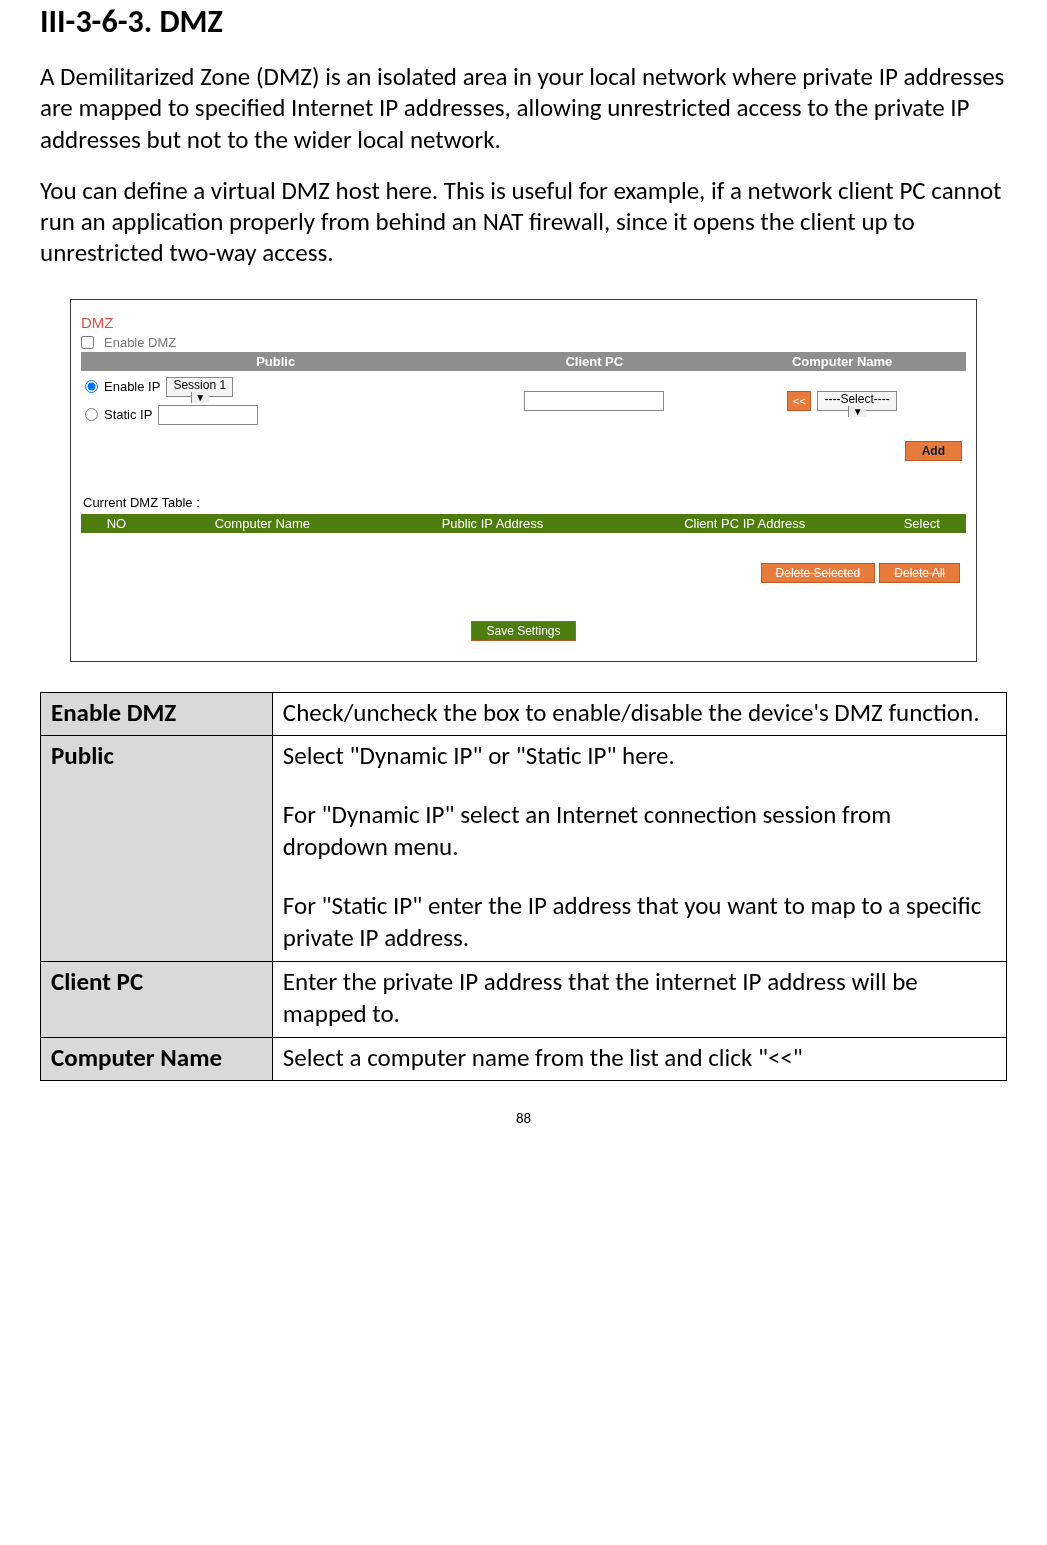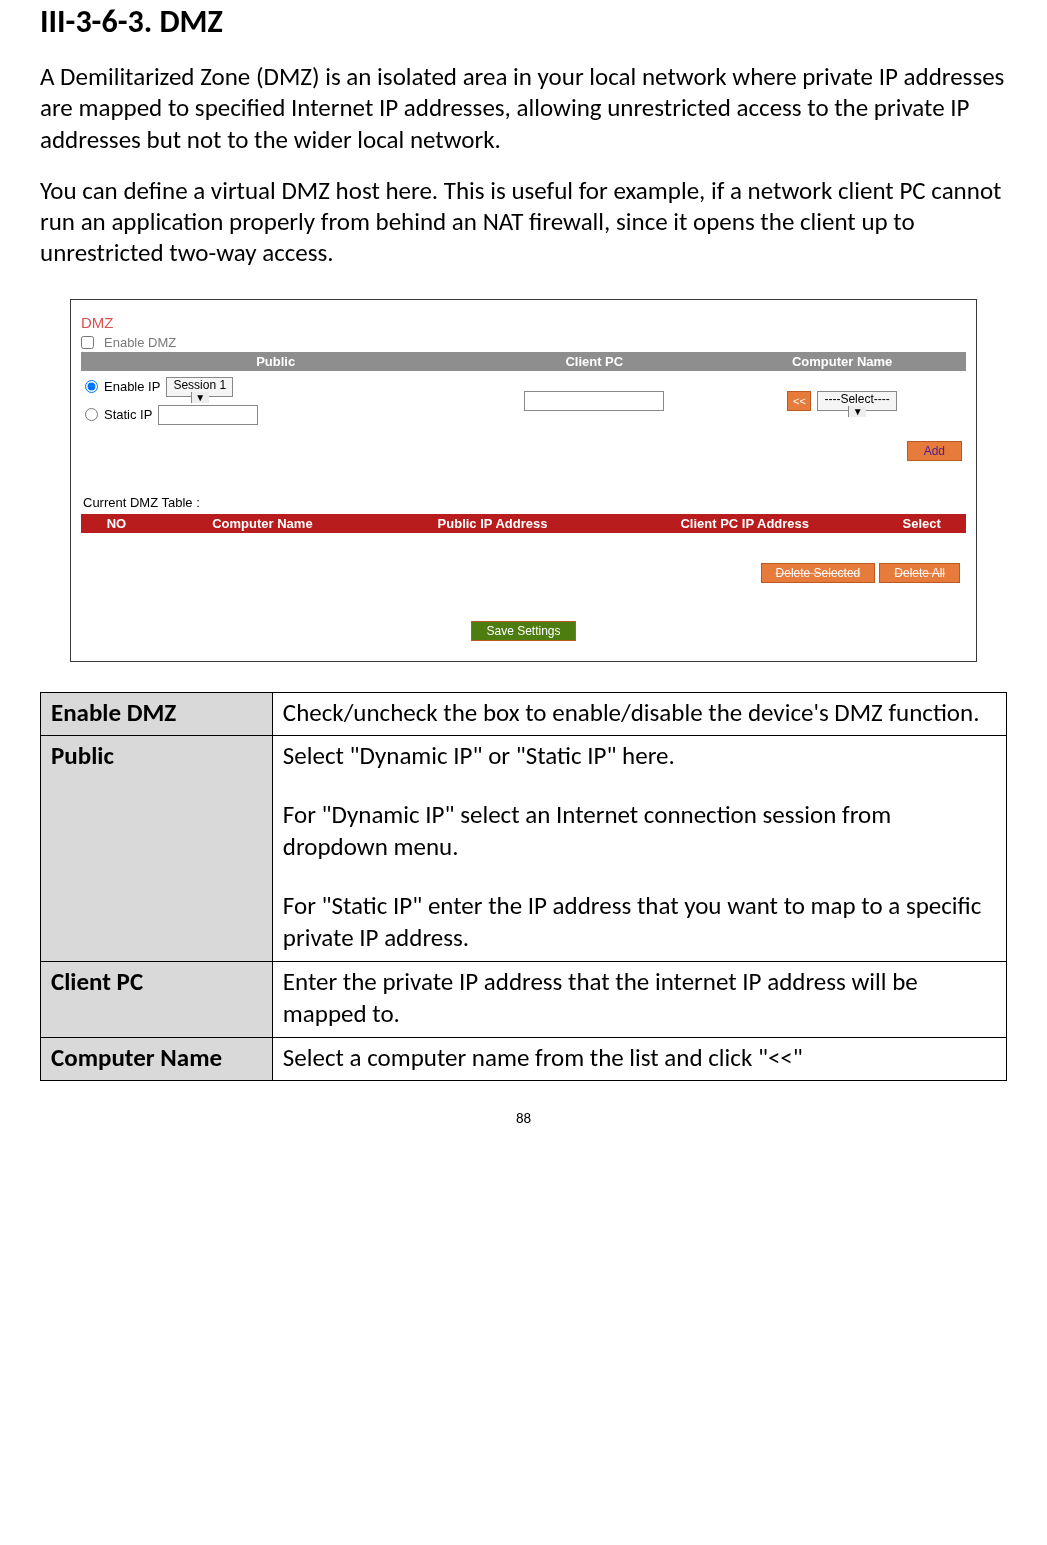--- a/index.html
+++ b/index.html
@@ -72,24 +72,24 @@
   .text-input {
     border:1px solid #888; height:20px; background:#fff;
   }
   .static-ip-input { width: 100px; }
   .client-input { width: 140px; }
   .assign-btn {
     background:#e77b3c; color:#fff; border:1px solid #bb5823; height:20px; width:24px; font-size:11px; display:flex; align-items:center; justify-content:center;
   }
   .add-btn-row { display:flex; justify-content:flex-end; padding:10px 4px 28px 0; }
   .o-btn {
-    background:#e77b3c; color:#4c1d95; border:1px solid #bb5823; font-size:12px; padding:2px 16px; font-family: Arial, sans-serif;
+    background:#e77b3c; color:#0f172a; border:1px solid #bb5823; font-size:12px; padding:2px 16px; font-family: Arial, sans-serif; font-weight: bold;
   }
   .table-label { font-size:13px; color:#000; margin:6px 0 4px 2px; }
-  .hdr2-row { display:flex; background:#b91c1c; color:#fff; font-weight:bold; font-size:13px; }
+  .hdr2-row { display:flex; background:#4d7c0f; color:#fff; font-weight:normal; font-size:13px; }
   .hdr2-no   {width:8%; text-align:center; padding:2px 0;}
   .hdr2-comp {width:25%; text-align:center; padding:2px 0;}
   .hdr2-pub  {width:27%; text-align:center; padding:2px 0;}
   .hdr2-cli  {width:30%; text-align:center; padding:2px 0;}
   .hdr2-sel  {width:10%; text-align:center; padding:2px 0;}
   .delete-row { display:flex; justify-content:flex-end; gap:4px; padding:30px 6px 18px 0; }
   .del-btn {
     background:#e77b3c; color:#fff; border:1px solid #bb5823; font-size:12px; padding:2px 14px;
     text-decoration: line-through; text-decoration-color: rgba(255,255,255,0.6);
   }

